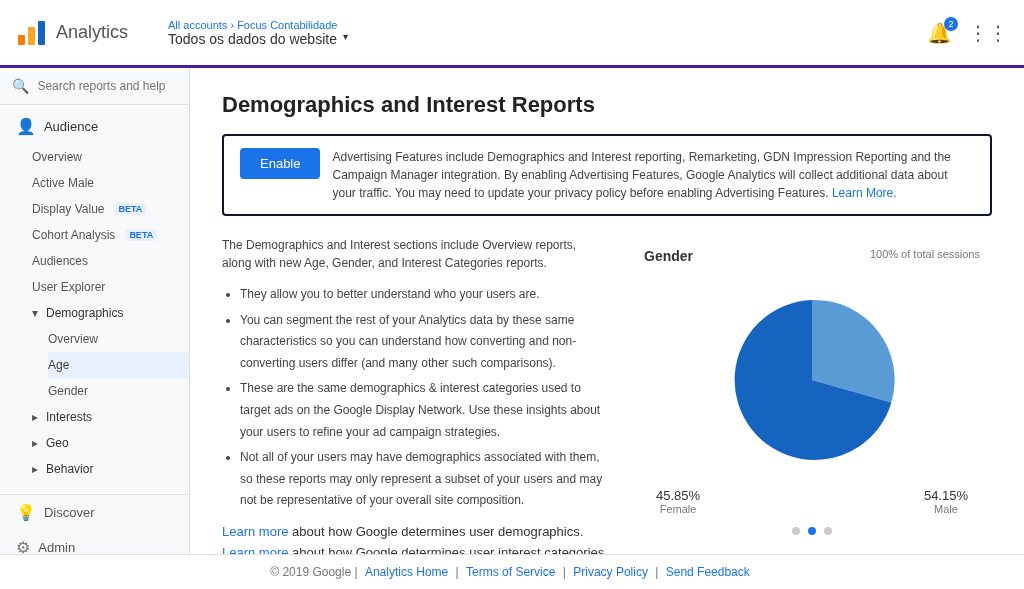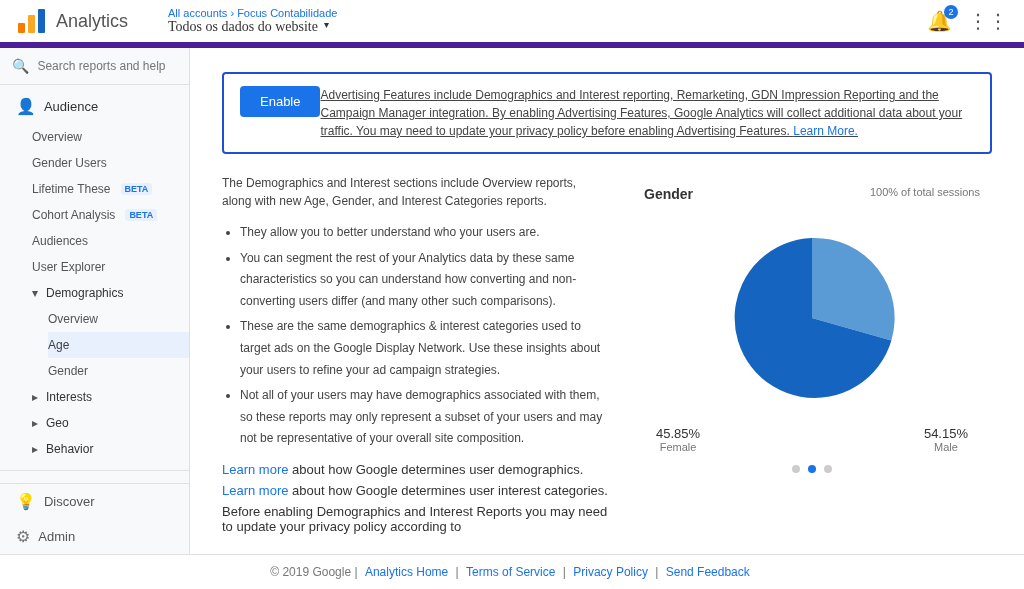--- a/index.html
+++ b/index.html
@@ -1,26 +1,26 @@
 <!DOCTYPE html>
 <html><head>
   <meta charset="utf-8">
   <style>
     * { box-sizing: border-box; margin: 0; padding: 0; }
     body { font-family: Arial, sans-serif; font-size: 13px; color: #333; background: #fff; display: flex; flex-direction: column; height: 589px; overflow: hidden; }
 
     
-    .header { display: flex; align-items: center; background: #fff; border-bottom: 6px solid #4c1d95; padding: 0 16px; height: 48px; flex-shrink: 0; }
+    .header { display: flex; align-items: center; background: #fff; border-bottom: 3px solid #4c1d95; padding: 0 16px; height: 68px; flex-shrink: 0; }
     .header-logo { display: flex; align-items: center; gap: 8px; }
     .logo-icon { width: 32px; height: 32px; }
     .header-title { font-size: 18px; color: #555; font-weight: 400; margin-right: 24px; }
     .header-nav { display: flex; flex-direction: column; margin-left: 16px; }
     .header-breadcrumb { font-size: 11px; color: #777; }
     .header-breadcrumb span { color: #1a73e8; cursor: pointer; text-align: center; }
-    .header-account { font-size: 14px; color: #333; display: flex; align-items: flex-start; gap: 6px; cursor: pointer; font-family: Liberation Serif, serif; }
+    .header-account { font-size: 14px; color: #333; display: flex; align-items: flex-start; gap: 6px; cursor: pointer; }
     .header-account .chevron { font-size: 10px; }
     .header-right { margin-left: auto; display: flex; align-items: center; gap: 16px; }
     .notif-btn { position: relative; cursor: pointer; color: #555; font-size: 20px; }
     .notif-badge { position: absolute; top: -4px; right: -6px; background: #1a73e8; color: #fff; font-size: 9px; border-radius: 50%; width: 14px; height: 14px; display: flex; align-items: center; justify-content: center; }
     .apps-btn { cursor: pointer; color: #555; font-size: 20px; }
 
     
     .main { display: flex; flex: 1; overflow: hidden; }
 
     
@@ -36,23 +36,23 @@
     .sidebar-item .icon { font-size: 16px; color: #777; }
     .sidebar-sub { padding-left: 32px; }
     .sidebar-sub .sidebar-item { padding: 6px 16px 6px 0; font-size: 12px; }
 
     .sidebar-bottom { margin-top: auto; border-top: 1px solid #e0e0e0; }
 
     
     .content { flex: 1; overflow-y: auto; padding: 24px 32px; background: #fff; }
     .page-title { font-size: 22px; font-weight: 600; color: #222; margin-bottom: 16px; }
 
-    .enable-section { display: flex; align-items: flex-start; padding: 12px 16px; border: 2px solid #1d4ed8; border-radius: 4px; margin-bottom: 20px; background: #fff; }
+    .enable-section { display: flex; gap: 12px; align-items: flex-start; padding: 12px 16px; border: 2px solid #0f172a; border-radius: 4px; margin-bottom: 20px; background: #fff; }
     .enable-btn { background: #1a73e8; color: #fff; border: none; padding: 8px 20px; border-radius: 4px; font-size: 13px; font-weight: 500; cursor: pointer; white-space: nowrap; }
-    .enable-text { font-size: 12px; color: #444; line-height: 1.5; text-decoration: underline; }
+    .enable-text { font-size: 12px; color: #444; line-height: 1.5; }
     .enable-text a { color: #1a73e8; text-decoration: none; }
 
     .two-col { display: flex; gap: 24px; justify-content: flex-end; }
     .info-col { flex: 1; }
     .info-intro { font-size: 12px; color: #444; margin-bottom: 12px; line-height: 1.5; }
     .info-list { list-style: disc; padding-left: 18px; font-size: 12px; color: #444; line-height: 1.8; }
     .info-list li { margin-bottom: 4px; }
     .info-links { margin-top: 12px; font-size: 13px; }
     .info-links p { margin-bottom: 6px; }
     .info-links a { color: #1a73e8; text-decoration: none; }
@@ -125,24 +125,24 @@
     <div class="sidebar-section">
       <div class="sidebar-item parent">
         <span class="icon">👤</span>
         <span>Audience</span>
       </div>
       <div class="sidebar-sub">
         <div class="sidebar-item">
           <span>Overview</span>
         </div>
         <div class="sidebar-item">
-          <span>Gender Users</span>
-        </div>
-        <div class="sidebar-item">
-          <span>Lifetime These</span>
+          <span>Active Male</span>
+        </div>
+        <div class="sidebar-item">
+          <span>Display Value</span>
           <span class="beta-badge">BETA</span>
         </div>
         <div class="sidebar-item">
           <span>Cohort Analysis</span>
           <span class="beta-badge">BETA</span>
         </div>
         <div class="sidebar-item">
           <span>Audiences</span>
         </div>
         <div class="sidebar-item">
@@ -186,20 +186,21 @@
         <span>Discover</span>
       </div>
       <div class="sidebar-item">
         <span class="icon">⚙</span>
         <span>Admin</span>
       </div>
     </div>
   </div>
 
   <div class="content">
+    <h1 class="page-title">Demographics and Interest Reports</h1>
 
     <div class="enable-section">
       <button class="enable-btn">Enable</button>
       <div class="enable-text">
         <span>Advertising Features include Demographics and Interest reporting, Remarketing, GDN Impression Reporting and the Campaign Manager integration. By enabling Advertising Features, Google Analytics will collect additional data about your traffic. You may need to update your privacy policy before enabling Advertising Features.</span>
         <a href="#">Learn More.</a>
       </div>
     </div>
 
     <div class="two-col">

